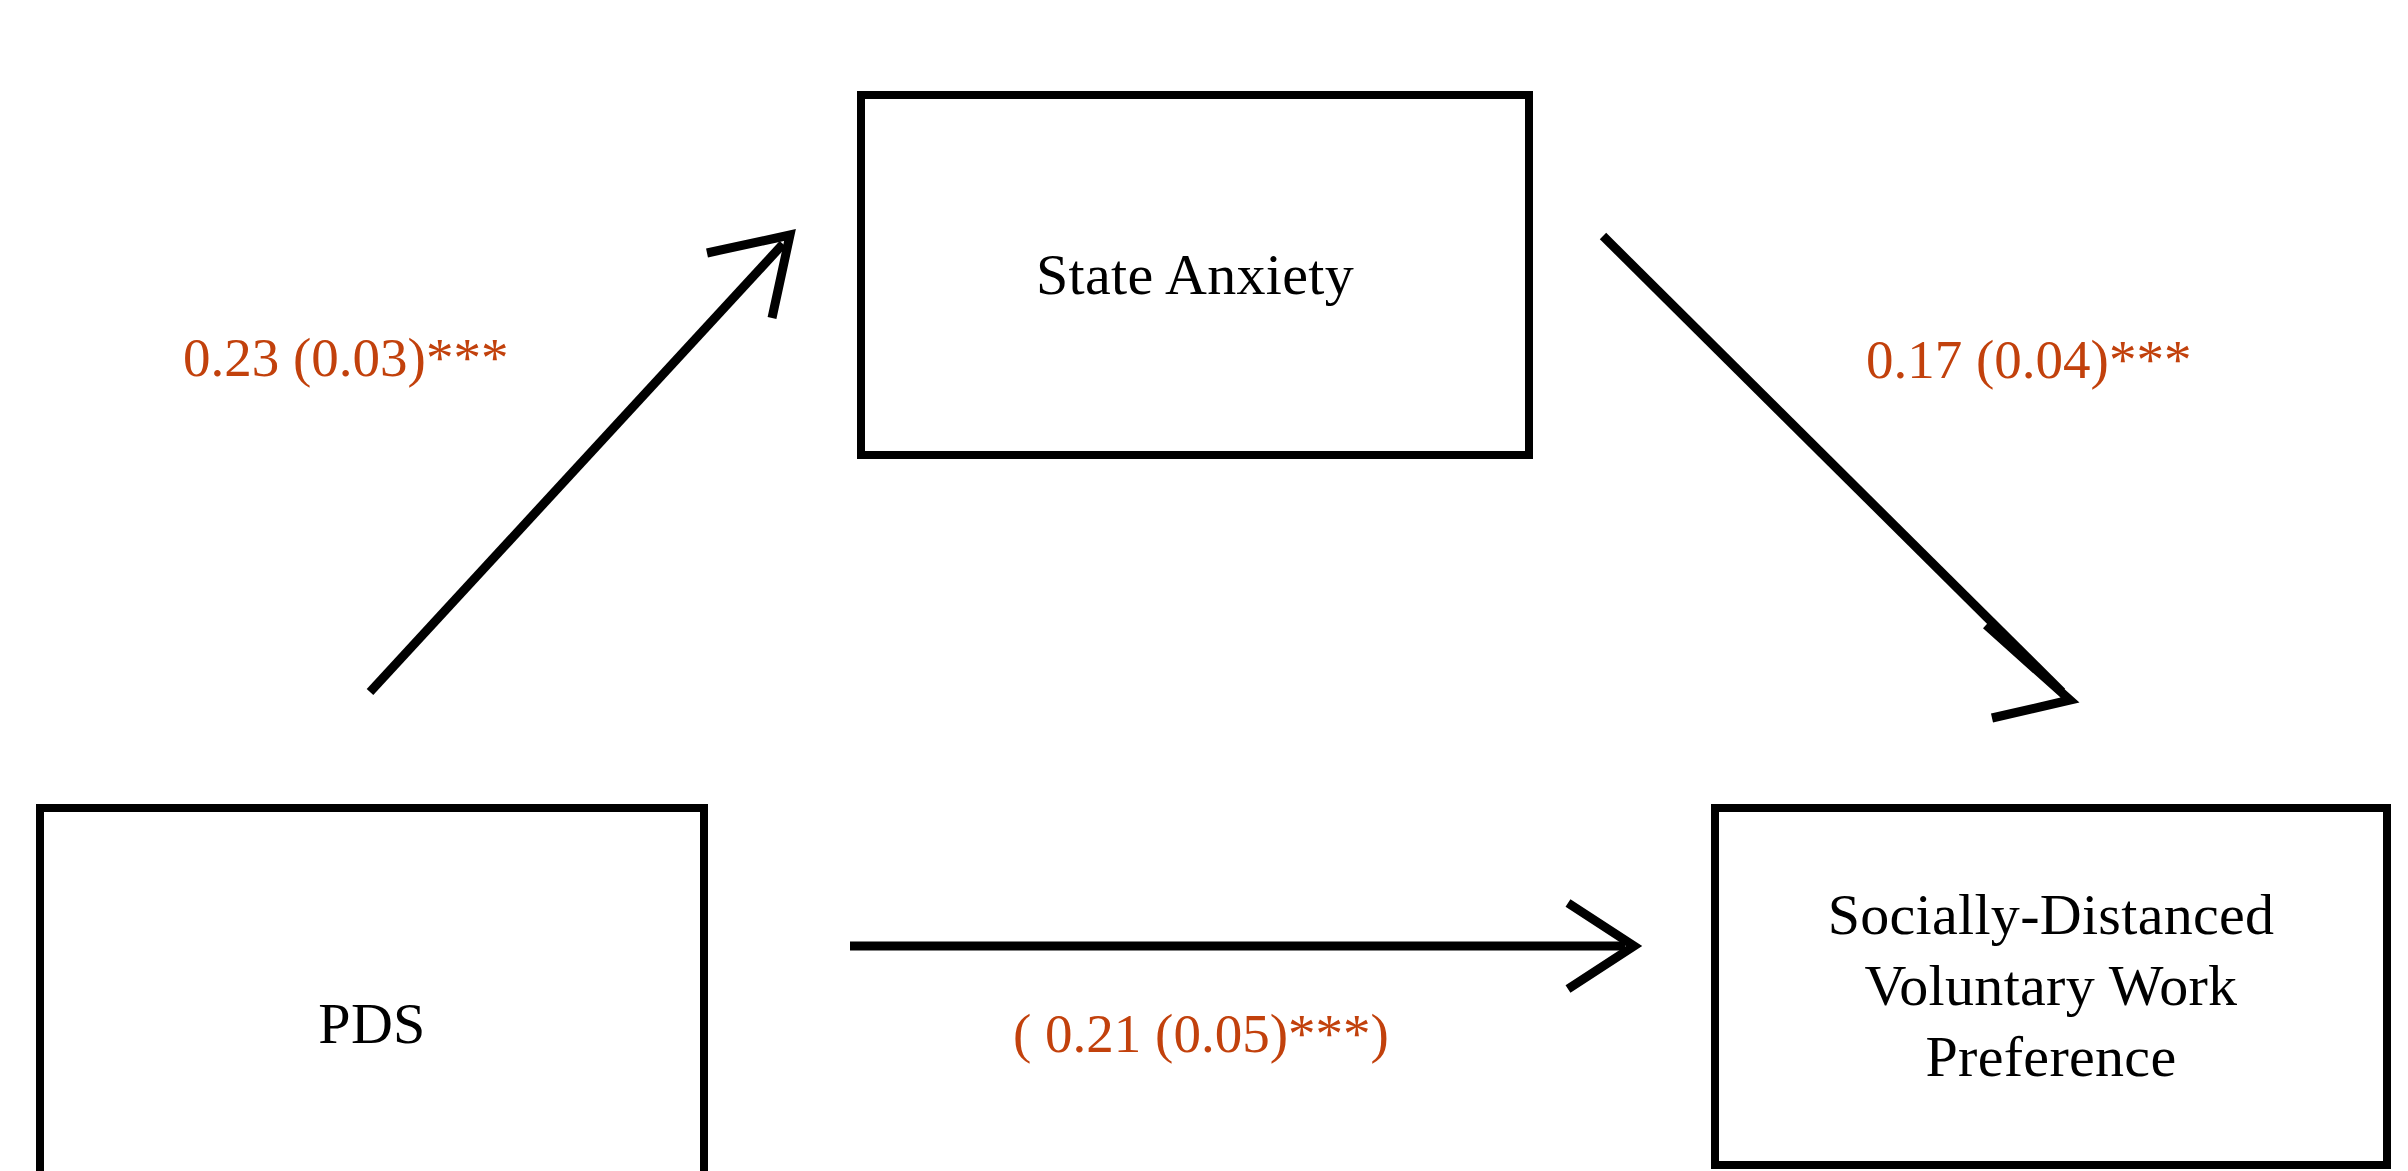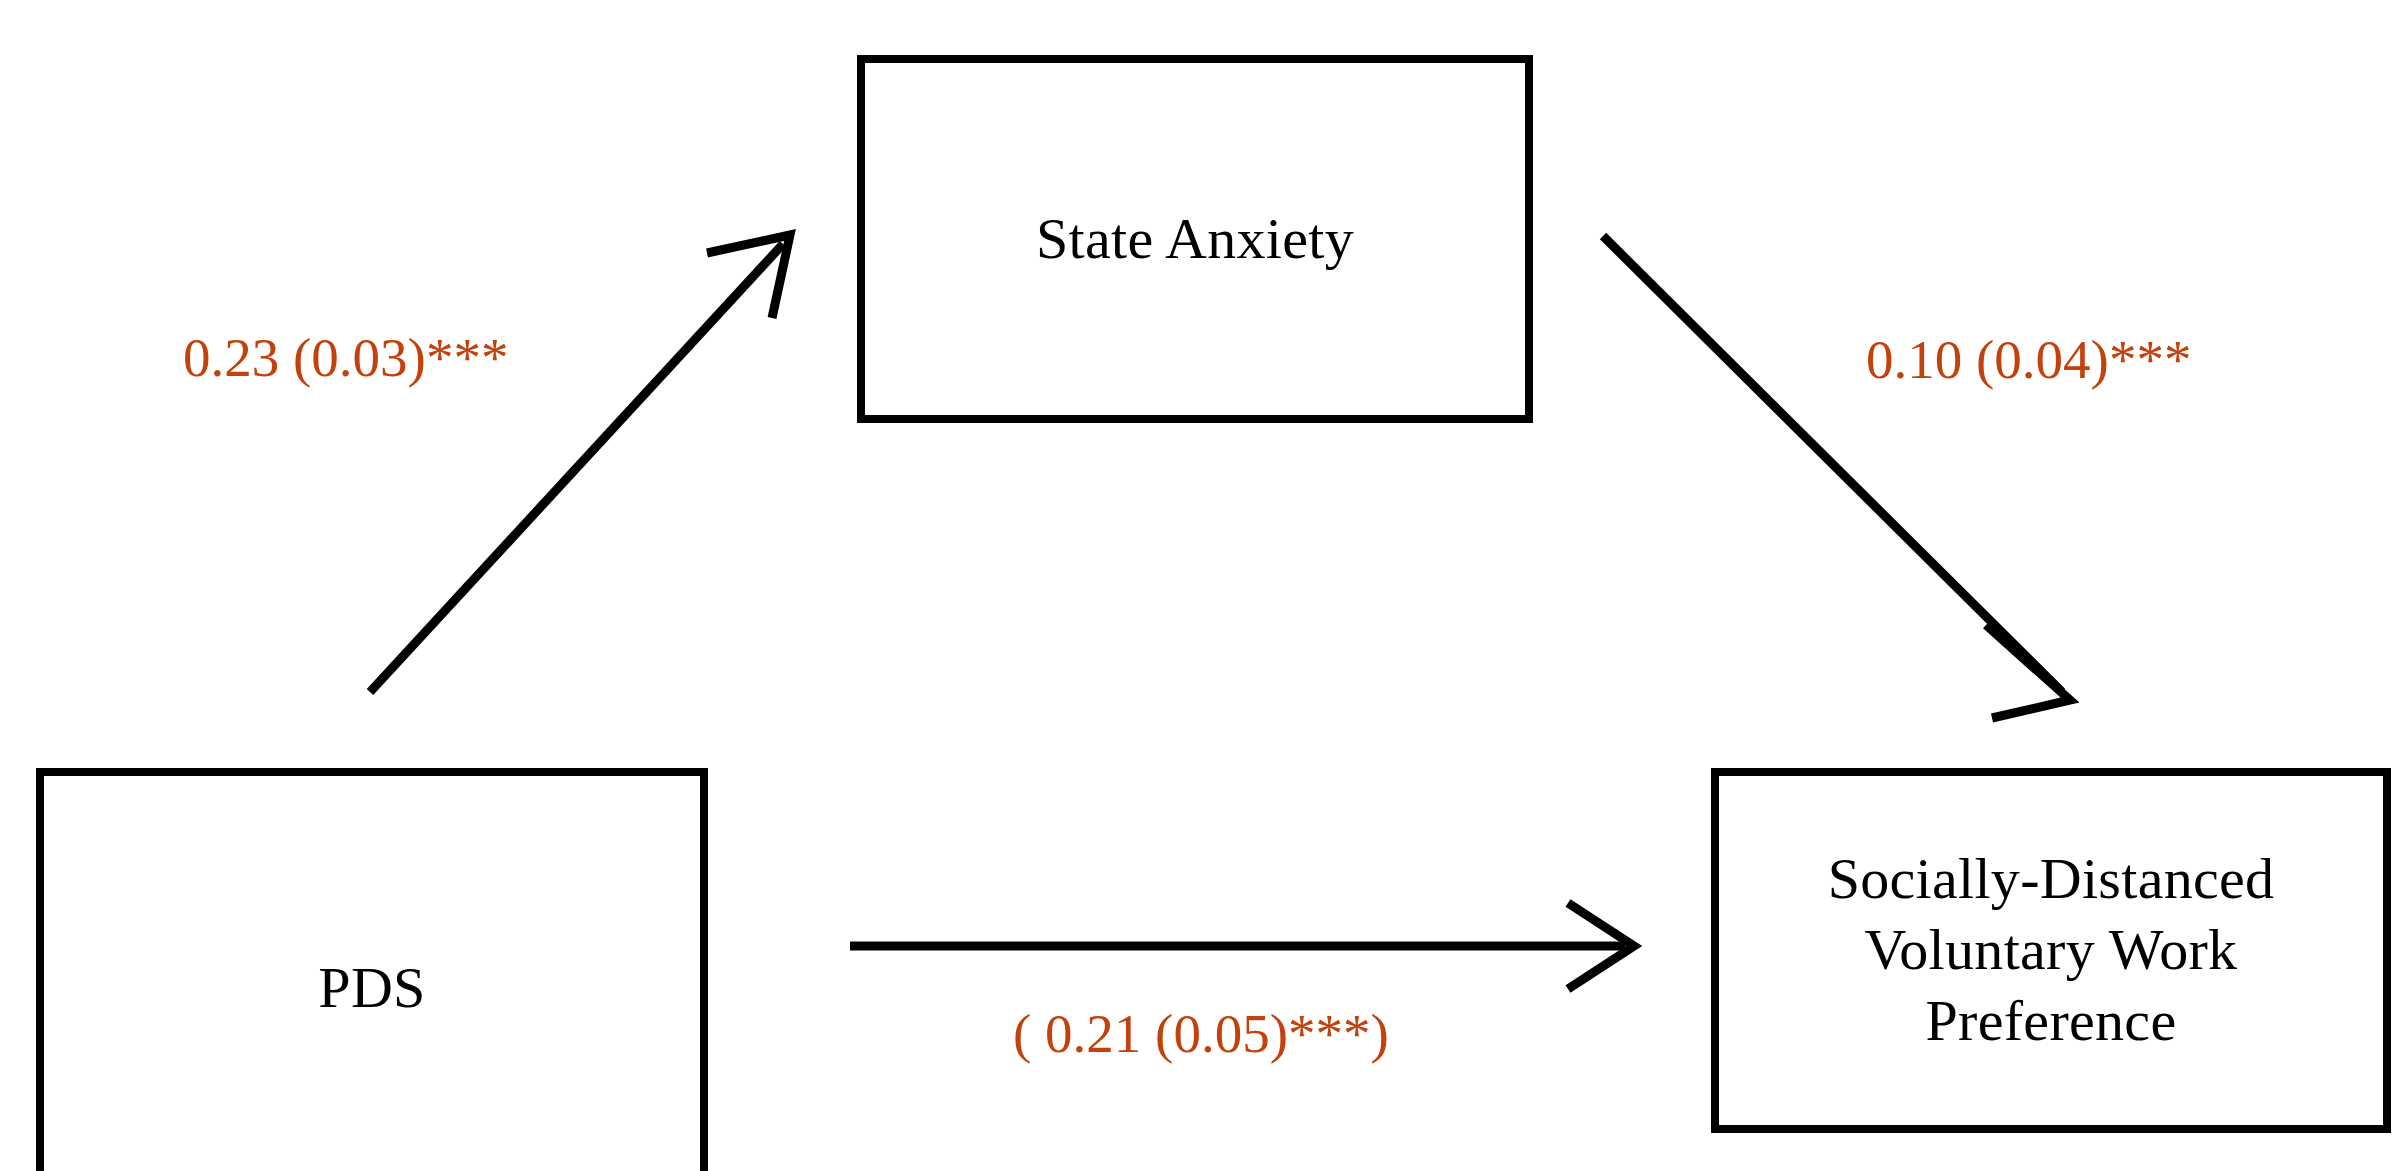--- a/index.html
+++ b/index.html
@@ -19,20 +19,21 @@
   }
   .node-box {
     position: absolute;
     box-sizing: border-box;
     border: 8px solid #000000;
     background: #ffffff;
     display: flex;
     align-items: center;
     justify-content: center;
     text-align: center;
+    margin-top: 36px;
   }
   .node-label {
     font-size: 58px;
     line-height: 1.22;
     color: #000000;
     letter-spacing: 0.3px;
     padding: 0 18px;
     white-space: pre-line;
   }
   #box-state-anxiety {
@@ -117,18 +118,18 @@
   </div>
 
   <div class="node-box" id="box-outcome">
     <span class="node-label">Socially-Distanced
 Voluntary Work
 Preference</span>
   </div>
 
   <div class="path-label" id="label-a-path">0.23 (0.03)***</div>
 
-  <div class="path-label" id="label-b-path">0.10 (0.04)***</div>
+  <div class="path-label" id="label-b-path">0.17 (0.04)***</div>
 
 
   <div class="path-label" id="label-c-total-path">( 0.21 (0.05)***)</div>
 
 </div>
 
 </body></html>

